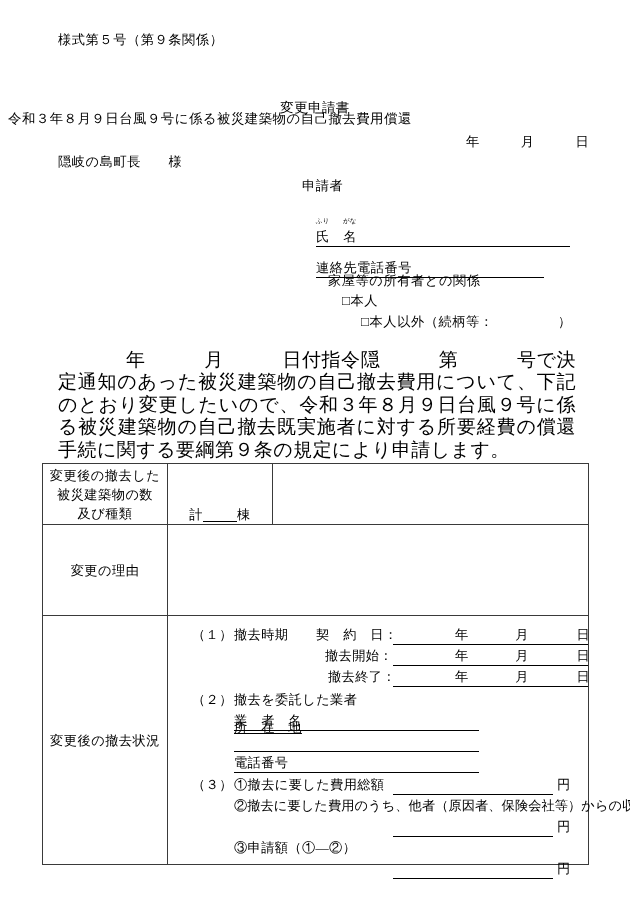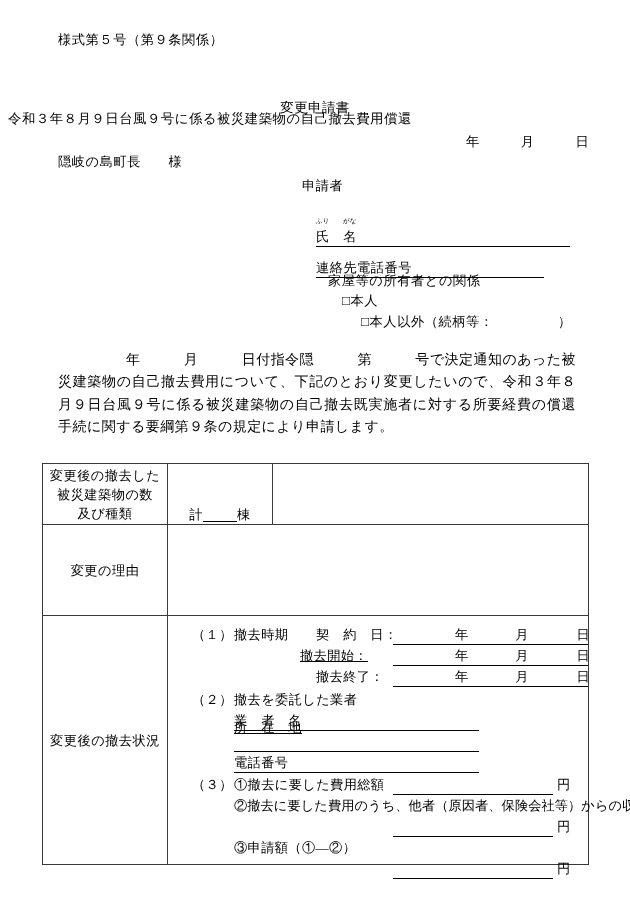--- a/index.html
+++ b/index.html
@@ -112,21 +112,21 @@
     line-height: 1;
     white-space: nowrap;
   }
 
   
   #body-para {
     position: absolute;
     left: 58px;
     top: 349px;
     width: 518px;
-    font-size: 14px;
+    font-size: 19px;
     line-height: 22.4px;
     text-align: justify;
     letter-spacing: 0.45px;
   }
   #body-para .indent { display: inline-block; width: 68px; }
 
   
   #form-table {
     position: absolute;
     left: 42px;
@@ -272,27 +272,27 @@
 
             <span class="sline" style="left:24px; top:10px;">（１）</span>
             <span class="sline" style="left:66px; top:10px;">撤去時期</span>
 
             <span class="sline" style="left:148px; top:10px;">契　約　日：</span>
             <span class="uline" style="left:225px; top:28px; width:195px;"></span>
             <span class="ymd" style="left:225px; top:10px;">
               <span class="sp1"></span><span>年</span><span class="sp2"></span><span>月</span><span class="sp3"></span><span>日</span>
             </span>
 
-            <span class="sline" style="left:132px; top:31px;text-decoration:underline;">撤去開始：</span>
+            <span class="sline" style="left:157px; top:31px;">撤去開始：</span>
             <span class="uline" style="left:225px; top:49px; width:195px;"></span>
             <span class="ymd" style="left:225px; top:31px;">
               <span class="sp1"></span><span>年</span><span class="sp2"></span><span>月</span><span class="sp3"></span><span>日</span>
             </span>
 
-            <span class="sline" style="left:148px; top:52px;">撤去終了：</span>
+            <span class="sline" style="left:160px; top:52px;">撤去終了：</span>
             <span class="uline" style="left:225px; top:70px; width:195px;"></span>
             <span class="ymd" style="left:225px; top:52px;">
               <span class="sp1"></span><span>年</span><span class="sp2"></span><span>月</span><span class="sp3"></span><span>日</span>
             </span>
 
             <span class="sline" style="left:24px; top:75px;">（２）</span>
             <span class="sline" style="left:66px; top:75px;">撤去を委託した業者</span>
 
             <span class="sline" style="left:66px; top:96px;">業　者　名</span>
             <span class="uline" style="left:66px; top:114px; width:245px;"></span>

